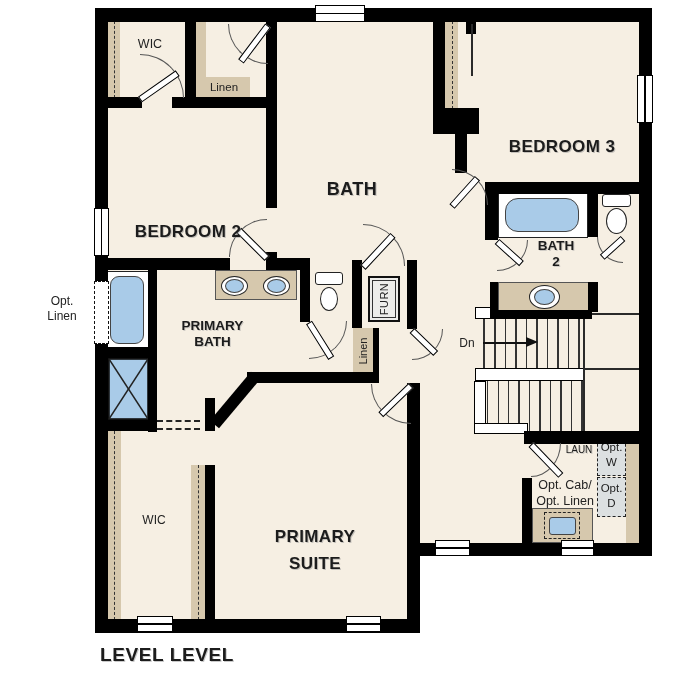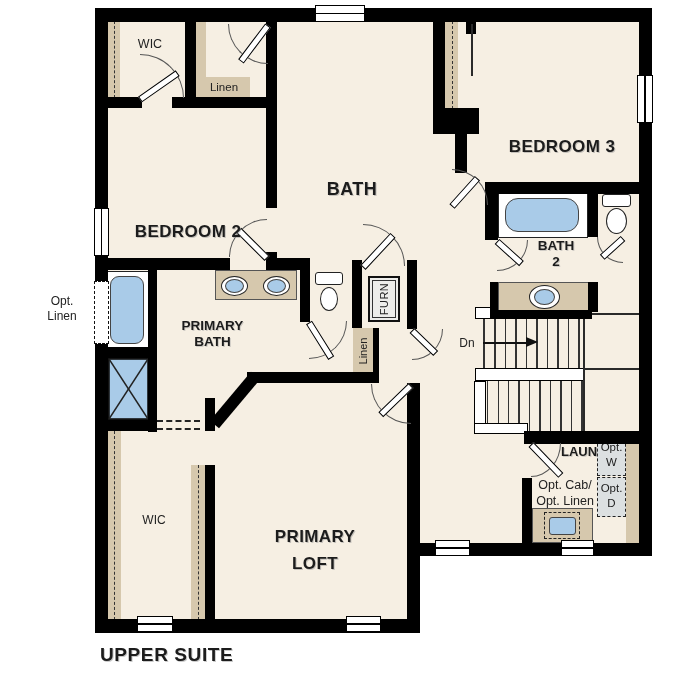--- a/index.html
+++ b/index.html
@@ -192,27 +192,27 @@
   <div class="lbl med" style="left:516px;top:238px;width:80px;">
     <div>BATH</div>
     <div>2</div>
   </div>
   <div class="lbl med" style="left:155px;top:318px;width:115px;">
     <div>PRIMARY</div>
     <div>BATH</div>
   </div>
   <div class="lbl big" style="left:235px;top:475px;width:160px;line-height:27px;">
     <div>PRIMARY</div>
-    <div>LOFT</div>
+    <div>SUITE</div>
   </div>
   <div class="lbl sm" style="left:122px;top:513px;width:64px;">WIC</div>
-  <div class="lbl" style="left:548px;top:444px;width:62px;font-weight:700;font-size:13px;text-shadow:1px 1px 0 rgba(160,160,160,.45);">LAUN</div>
+  <div class="lbl" style="left:548px;top:444px;width:62px;font-weight:400;font-size:10px;text-shadow:1px 1px 0 rgba(160,160,160,.45);">LAUN</div>
   <div class="lbl sm" style="left:528px;top:477px;width:74px;line-height:16px;font-size:12.5px;">
     <div>Opt. Cab/</div>
     <div>Opt. Linen</div>
   </div>
   <div class="lbl sm" style="left:30px;top:294px;width:64px;line-height:15px;">
     <div>Opt.</div>
     <div>Linen</div>
   </div>
-  <div class="lbl" style="left:100px;top:644px;width:220px;text-align:left;font-weight:700;font-size:19px;letter-spacing:.6px;text-shadow:1px 1px 0 rgba(150,150,150,.5);">UPPER SUITE</div>
+  <div class="lbl" style="left:100px;top:644px;width:220px;text-align:left;font-weight:700;font-size:19px;letter-spacing:.6px;text-shadow:1px 1px 0 rgba(150,150,150,.5);">LEVEL LEVEL</div>
 
 </div>
 
 </body></html>

